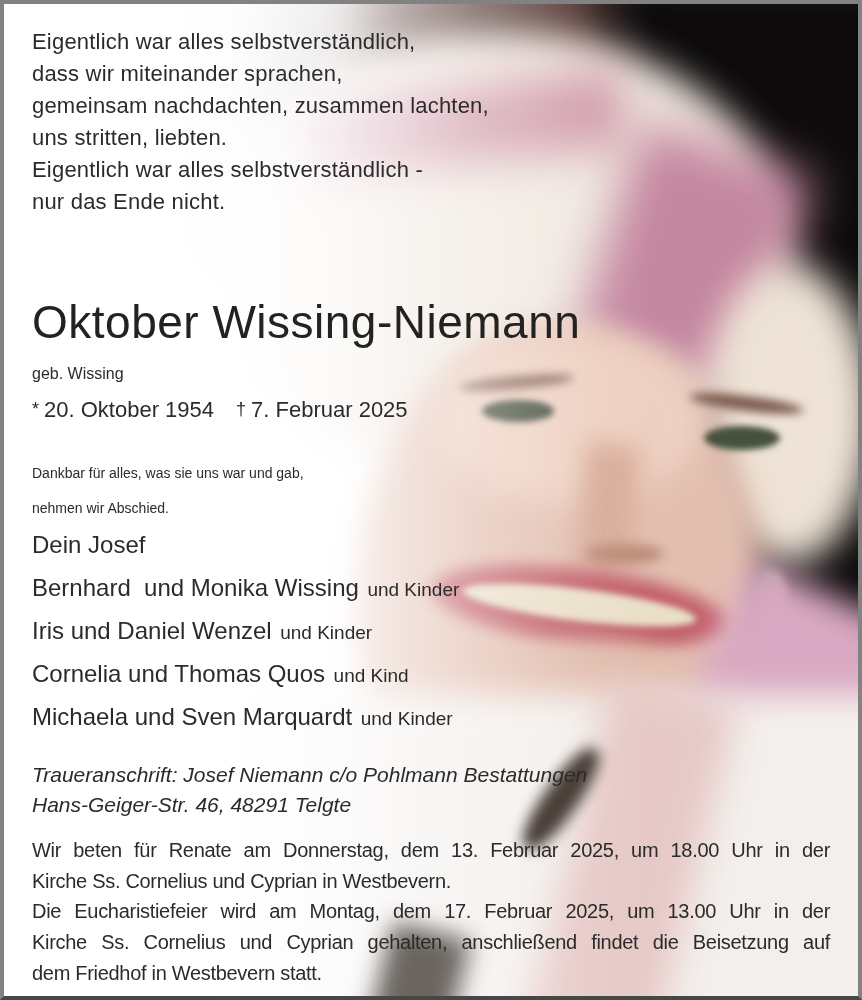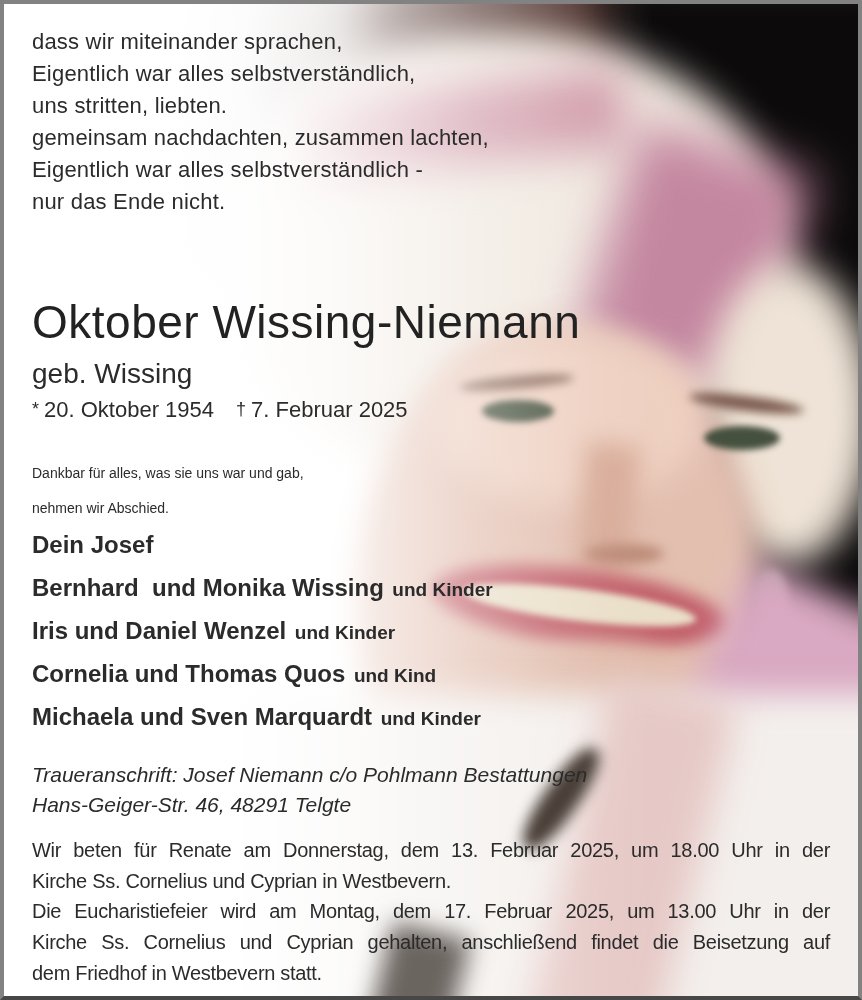--- a/index.html
+++ b/index.html
@@ -53,27 +53,27 @@
   }
   .ph-beads     {left:540px;top:735px;width:34px;height:120px;background:#4b4039;border-radius:45%;filter:blur(7px);transform:rotate(35deg);}
   .ph-shadow-bl {left:375px;top:925px;width:80px;height:110px;background:#6b6560;filter:blur(12px);transform:rotate(14deg);}
 
   
   .txt{position:absolute;left:28px;z-index:5;}
   .epigraph{top:22px;font-size:22px;line-height:32px;letter-spacing:.2px;}
   .intro{top:218px;width:670px;font-size:21.5px;line-height:35px;}
   .jline{text-align:justify;text-align-last:justify;}
   .deceased-name{top:292px;font-size:46px;line-height:52px;letter-spacing:.5px;color:#222;}
-  .maiden{top:355px;font-size:28px;line-height:30px;}
+  .maiden{top:355px;font-size:16px;line-height:30px;}
   .dates{top:387px;font-size:22px;line-height:36px;}
   .dates .sym{font-size:18px;vertical-align:2px;margin-right:5px;}
   .dates .gap{display:inline-block;width:22px;}
   .farewell{top:452px;font-size:14px;line-height:35px;}
   .mourners{top:524px;}
-  .mourner-line{font-size:24px;line-height:33px;margin-bottom:8px;white-space:nowrap;font-weight:bold;}
+  .mourner-line{font-size:24px;line-height:33px;margin-bottom:8px;white-space:nowrap;}
   .mourner-line .suffix{font-size:19px;margin-left:.45em;}
   .address{top:756px;font-size:21px;line-height:30px;font-style:italic;}
   .service{width:798px;font-size:20px;line-height:31px;letter-spacing:-.3px;margin-top:8px;}
   .service1{top:823px;}
   .service2{top:884px;}
 </style>
 </head>
 <body>
 
 <div class="canvas">
@@ -101,24 +101,24 @@
       <div class="ph-earring"></div>
       <div class="ph-collar"></div>
       <div class="ph-cloth"></div>
       <div class="ph-cloth-pink"></div>
       <div class="fade"></div>
       <div class="ph-beads"></div>
       <div class="ph-shadow-bl"></div>
     </div>
 
     <div class="txt epigraph">
+      <div>Eigentlich war alles selbstverständlich,</div>
       <div>dass wir miteinander sprachen,</div>
-      <div>Eigentlich war alles selbstverständlich,</div>
+      <div>gemeinsam nachdachten, zusammen lachten,</div>
       <div>uns stritten, liebten.</div>
-      <div>gemeinsam nachdachten, zusammen lachten,</div>
       <div>Eigentlich war alles selbstverständlich -</div>
       <div>nur das Ende nicht.</div>
     </div>
 
 
     <div class="txt deceased-name">Oktober Wissing-Niemann</div>
     <div class="txt maiden">geb. Wissing</div>
 
     <div class="txt dates">
       <span class="sym">*</span><span>20. Oktober 1954</span><span class="gap"></span><span class="sym">†</span><span>7. Februar 2025</span>

